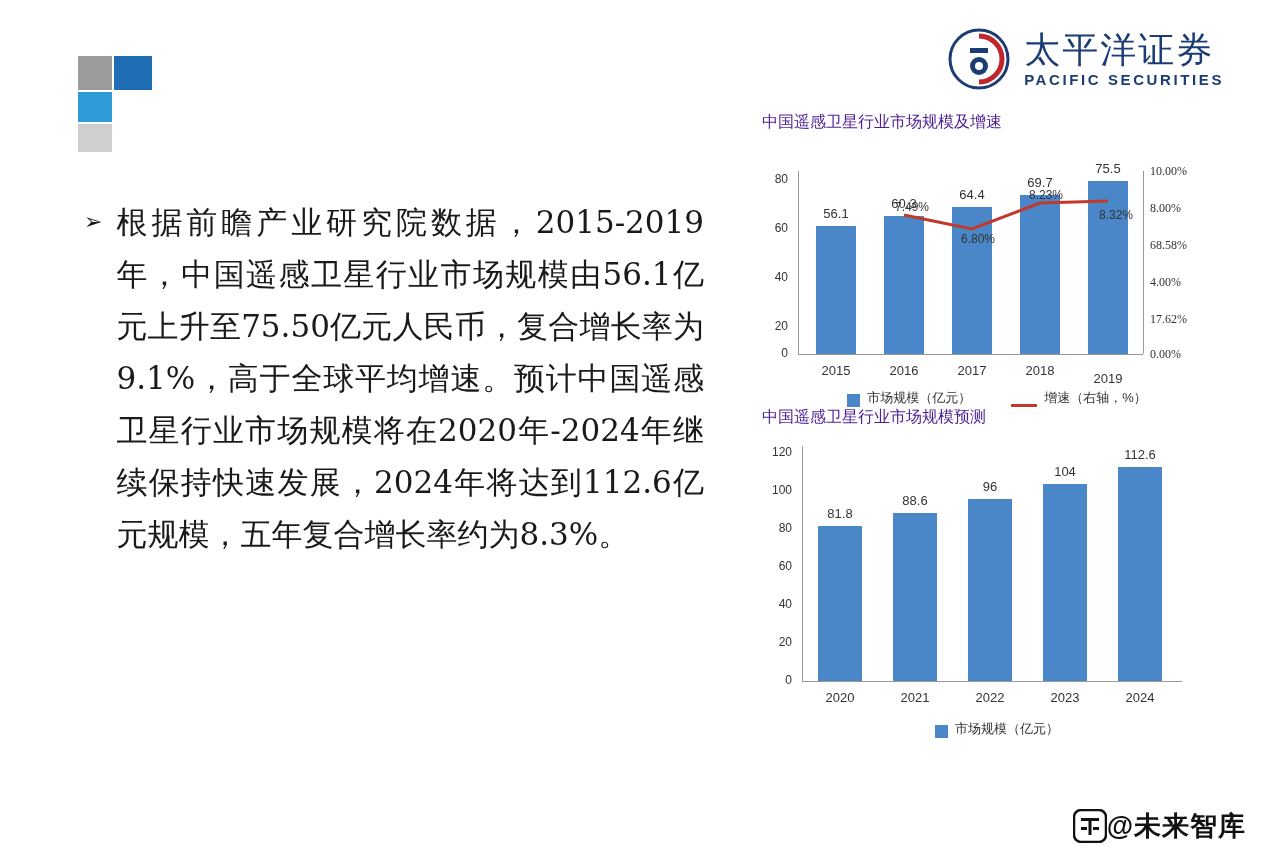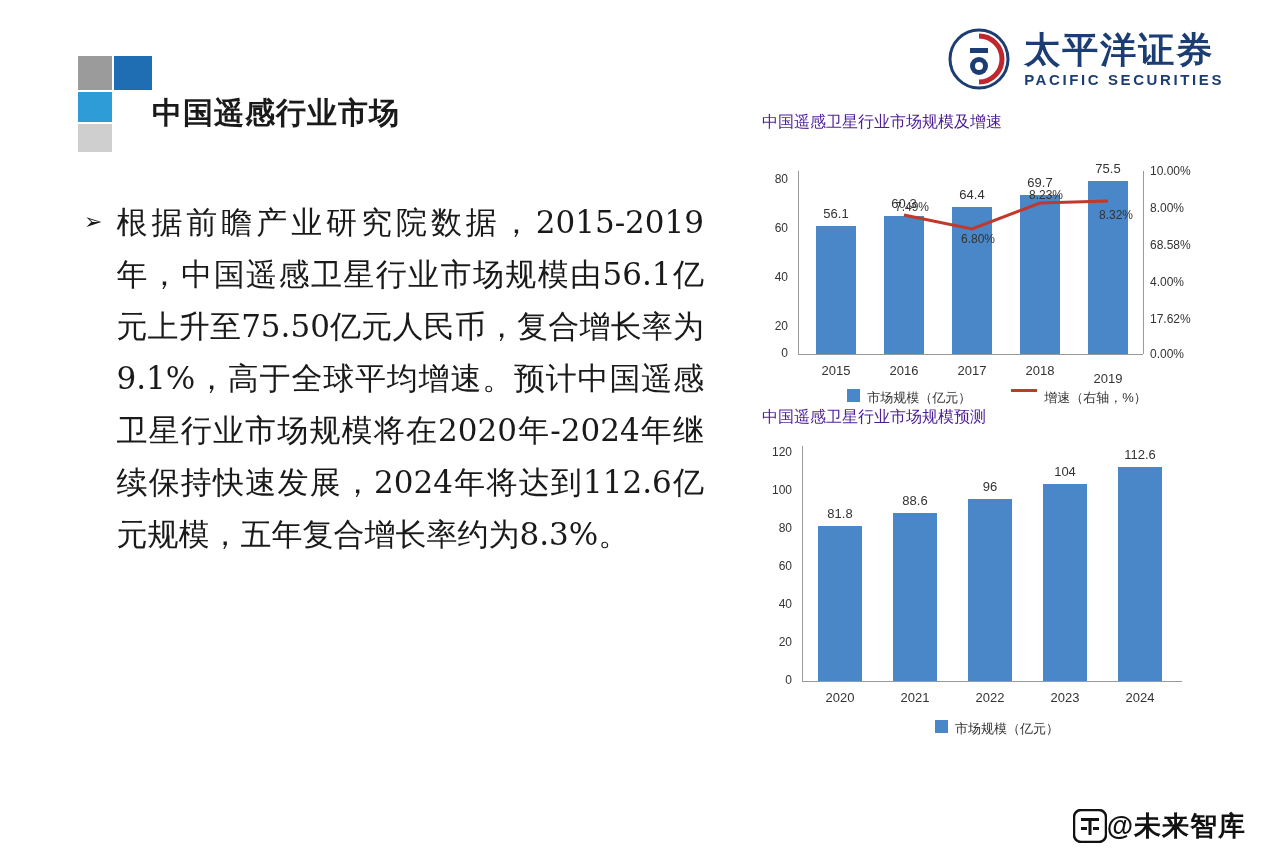--- a/index.html
+++ b/index.html
@@ -23,21 +23,21 @@
   .page-title{
     position:absolute;left:152px;top:93px;
     font-size:30px;font-weight:bold;color:#1a1a1a;
     letter-spacing:1px;
   }
 
   
   .brand{position:absolute;right:58px;top:28px;display:flex;align-items:center;gap:14px;}
   .brand-mark{width:62px;height:62px;position:relative;}
   .brand-text{display:flex;flex-direction:column;line-height:1.05;}
-  .brand-cn{font-size:36px;font-weight:bold;color:#1b3d73;letter-spacing:2px;}
+  .brand-cn{font-size:36px;font-weight:normal;color:#1b3d73;letter-spacing:2px;}
   .brand-en{font-size:15px;font-weight:bold;color:#1b3d73;letter-spacing:2.6px;margin-top:3px;}
 
   
   .bullet{
     position:absolute;left:84px;top:196px;width:620px;
     display:flex;gap:14px;
   }
   .bullet-arrow{font-size:22px;color:#1a1a1a;line-height:52px;}
   .bullet-text{
     font-size:31px;line-height:52px;color:#1a1a1a;
@@ -47,27 +47,27 @@
   
   .chart-col{position:absolute;left:762px;top:112px;width:470px;}
 
   .chart-title{font-size:16px;color:#4c1d95;margin-bottom:2px;}
 
   .chart-box{position:relative;}
 
   .plot{position:relative;}
   .axis-line{position:absolute;background:#9a9a9a;}
   .ytick{position:absolute;right:0;font-size:12px;color:#333;transform:translateY(-50%);text-align:right;}
-  .y2tick{position:absolute;left:0;font-size:12px;color:#333;transform:translateY(-50%);}
+  .y2tick{position:absolute;left:0;font-size:12px;color:#333;transform:translateY(-50%);font-family:Liberation Serif, serif;}
   .xtick{position:absolute;font-size:13px;color:#333;text-align:center;transform:translateX(-50%);}
   .bar{position:absolute;background:#4a87c8;}
   .barlabel{position:absolute;font-size:13px;color:#333;text-align:center;transform:translateX(-50%);}
   .lineLabel{position:absolute;font-size:12px;color:#333;transform:translate(-50%,-50%);}
   .legend{display:flex;justify-content:center;align-items:center;gap:40px;margin-top:8px;}
-  .legend-item{display:flex;align-items:flex-start;gap:7px;font-size:13px;color:#333;}
+  .legend-item{display:flex;align-items:flex-end;gap:7px;font-size:13px;color:#333;}
   .lg-swatch{width:13px;height:13px;background:#4a87c8;display:inline-block;}
   .lg-line{width:26px;height:3px;background:#c0392b;display:inline-block;}
 
   .source{
     position:absolute;left:790px;top:755px;
     font-size:17px;color:#333;
   }
 
   
   .watermark{position:absolute;right:36px;bottom:14px;display:flex;align-items:center;}
@@ -79,21 +79,20 @@
 
 <div class="slide">
 
   <div class="logo-blocks">
     <div class="b b1"></div>
     <div class="b b2"></div>
     <div class="b b3"></div>
     <div class="b b4"></div>
   </div>
 
-  <div class="page-title">中国遥感行业市场</div>
 
   <div class="brand">
     <div class="brand-mark">
       <svg width="62" height="62" viewBox="0 0 62 62" aria-hidden="true">
         <circle cx="31" cy="31" r="29" fill="#ffffff" stroke="#1b3d73" stroke-width="3"></circle>
         <path d="M31 8 a23 23 0 0 1 0 46" fill="none" stroke="#c0272d" stroke-width="5"></path>
         <path d="M22 20 h18 v5 h-18 z" fill="#1b3d73"></path>
         <circle cx="31" cy="38" r="9" fill="#1b3d73"></circle>
         <circle cx="31" cy="38" r="4" fill="#ffffff"></circle>
       </svg>

